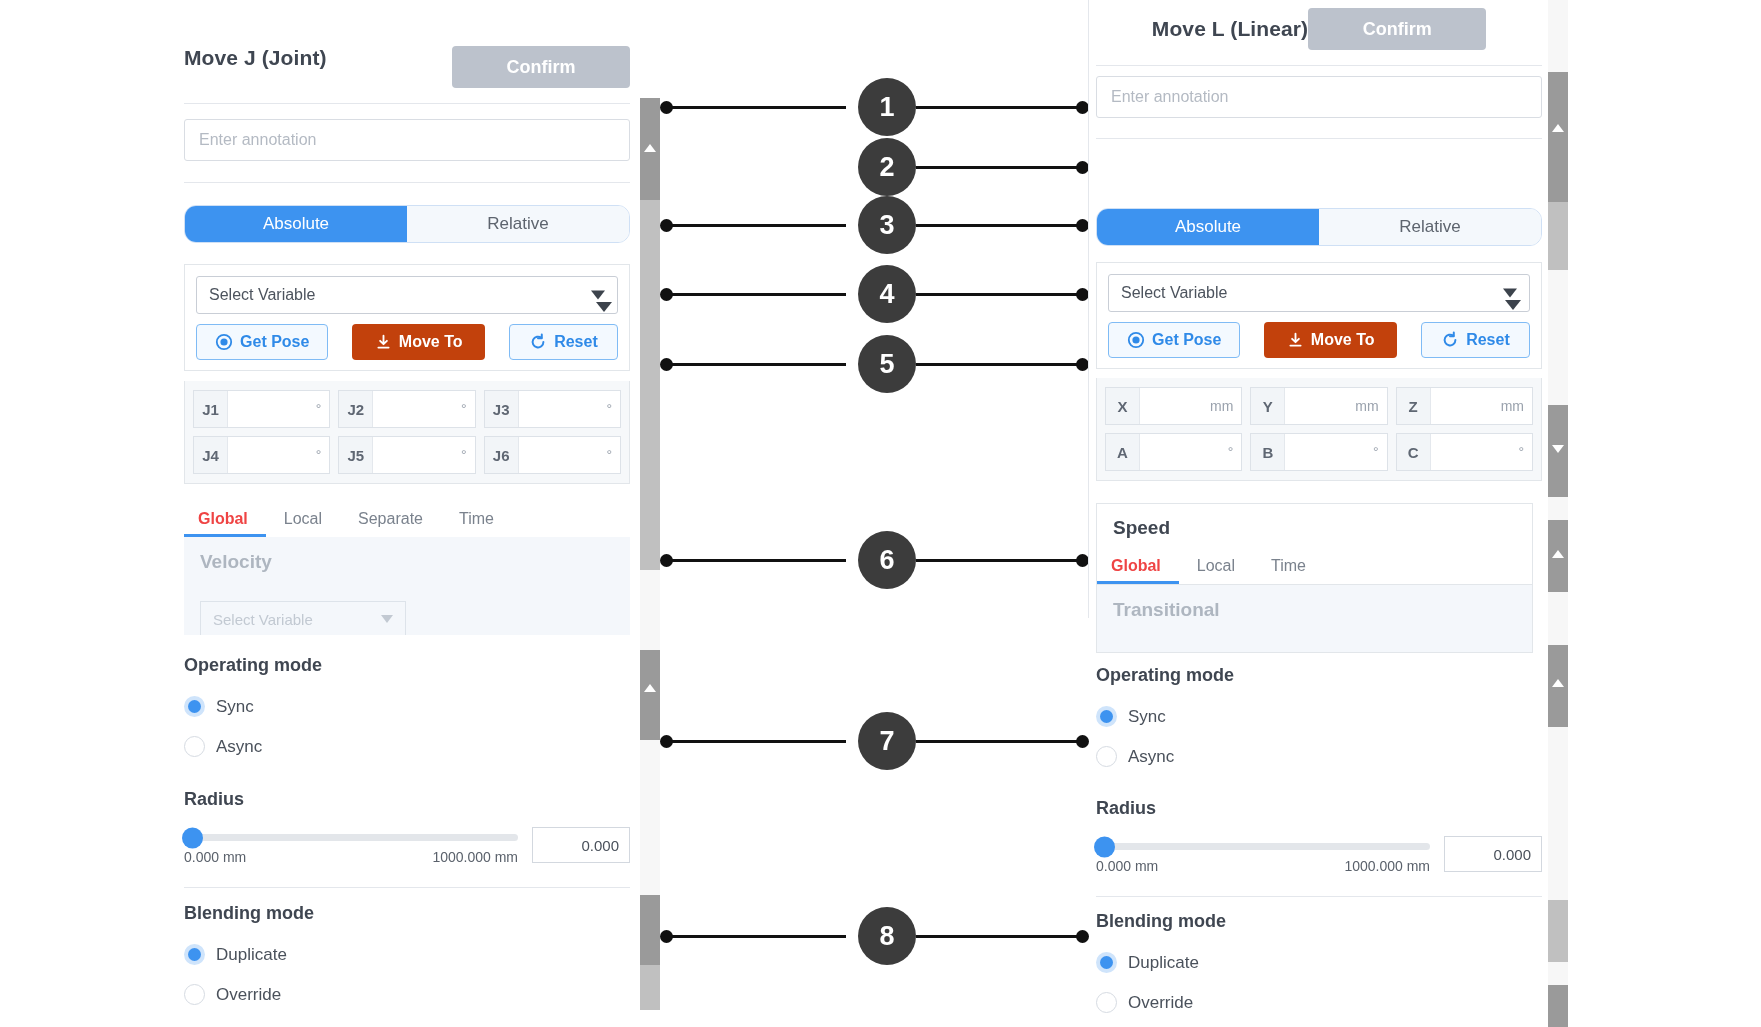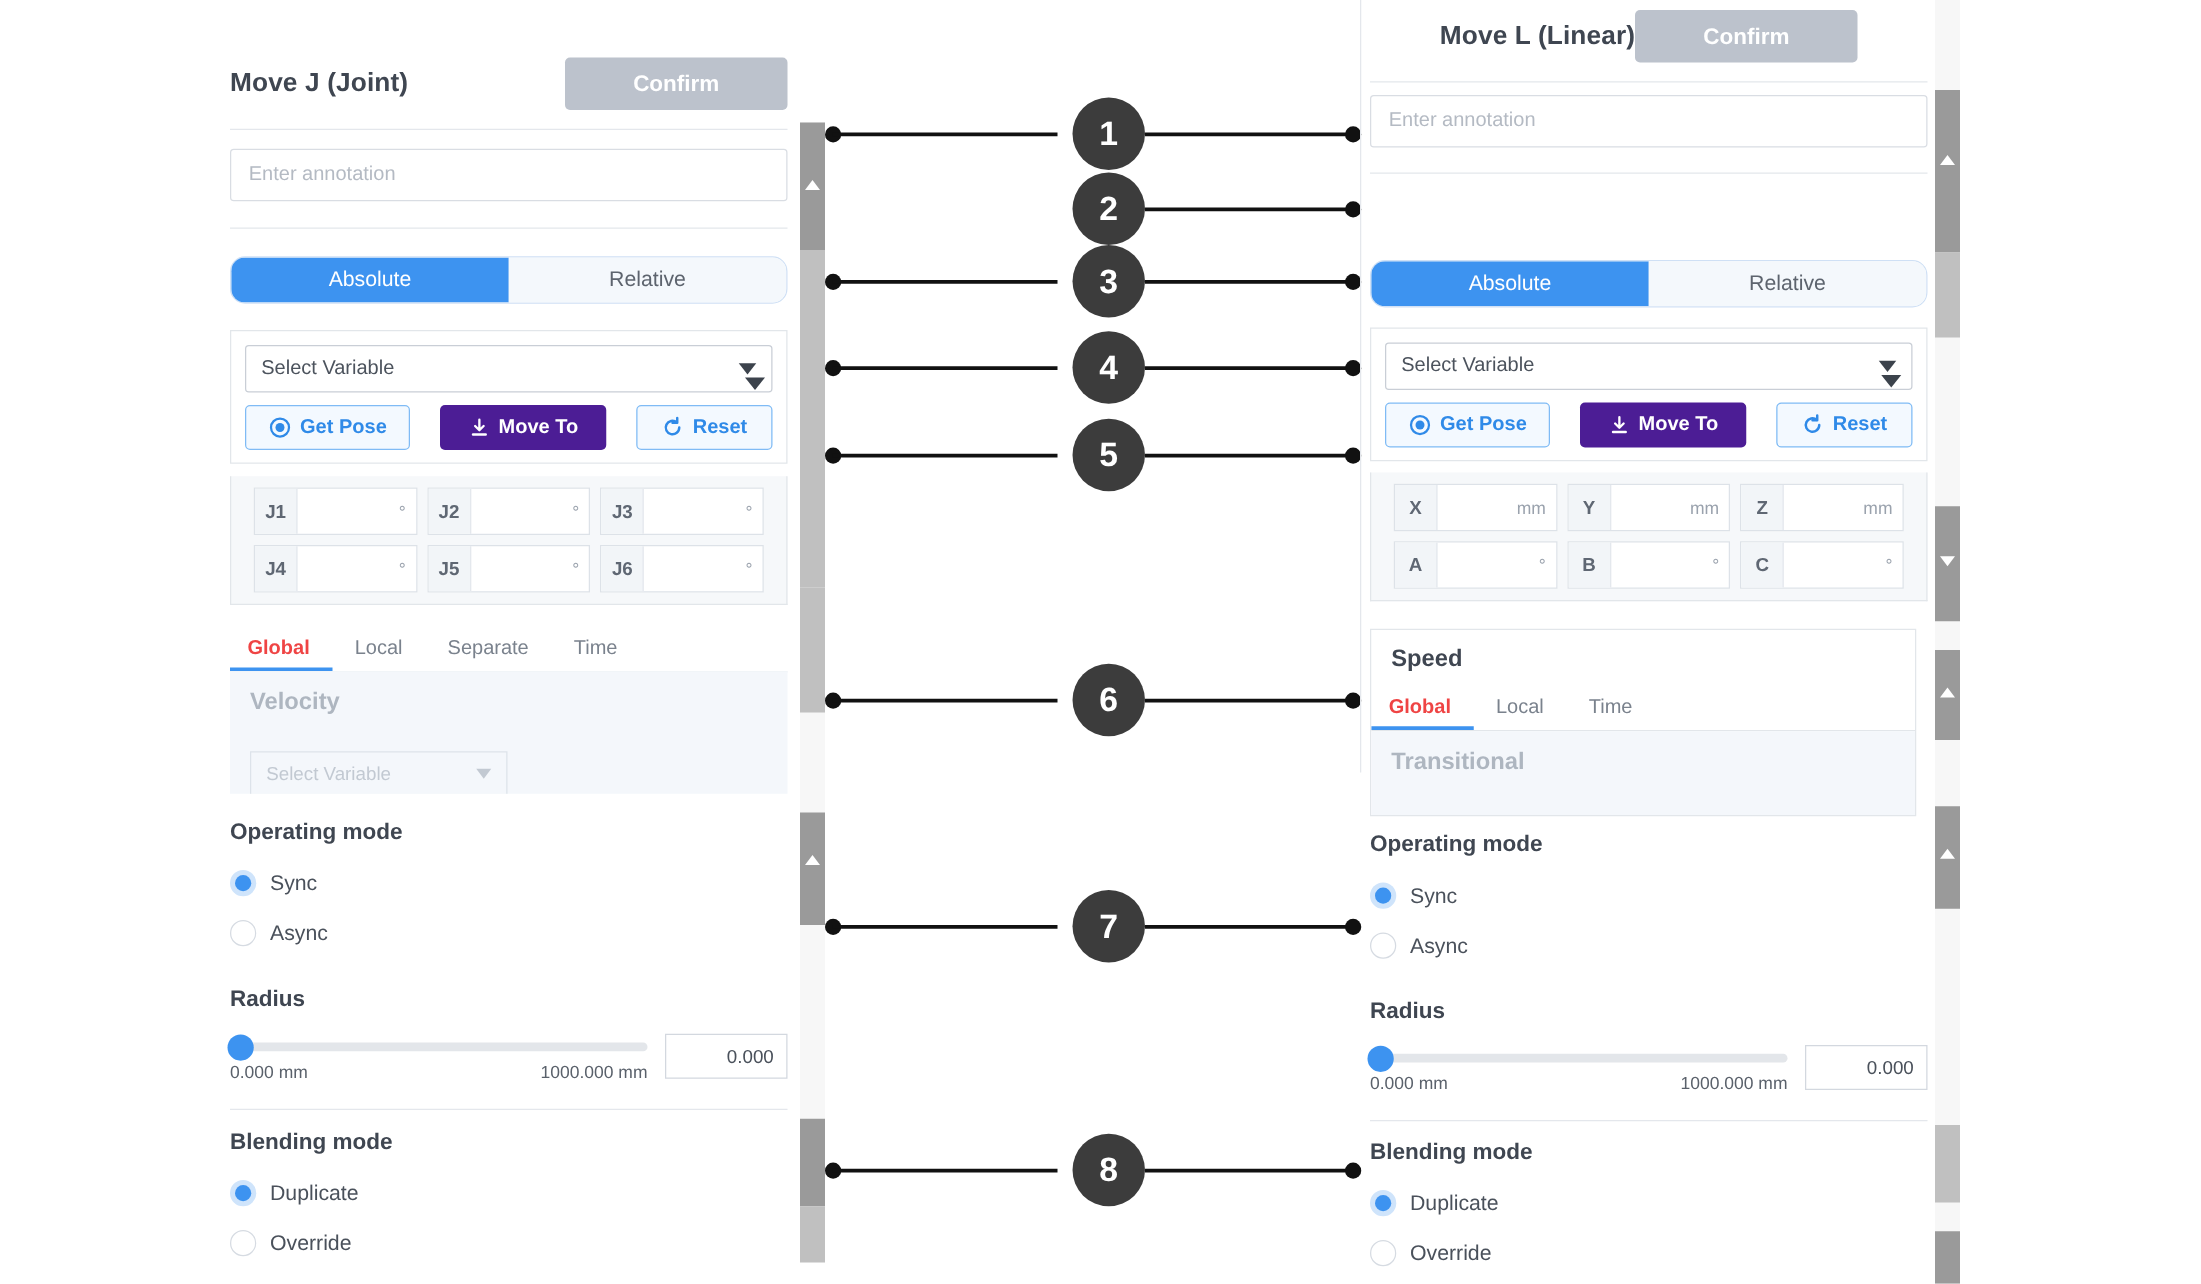--- a/index.html
+++ b/index.html
@@ -48,24 +48,24 @@
     position:absolute; right:12px; top:50%; transform:translateY(-50%);
     width:0;height:0;border-left:7px solid transparent;border-right:7px solid transparent;
     border-top:9px solid #3c434c;
   }
   .btnrow { display:flex; gap:24px; }
   .pbtn {
     height:36px; border-radius:4px; display:flex; align-items:center;
     justify-content:center; gap:7px; font-size:16px; font-weight:700;
   }
   .pbtn.outline { border:1px solid #7fbbf5; background:#f3f9ff; color:#2f8ae8; }
-  .pbtn.solid   { background:#4c1d95; color:#ffffff; }
-
-  
-  .fieldgrid { background:#f6f8fa; padding:9px 18px; display:flex; flex-direction:column; gap:8px;
+  .pbtn.solid   { background:#c2410c; color:#ffffff; }
+
+  
+  .fieldgrid { background:#f6f8fa; padding:9px 8px; display:flex; flex-direction:column; gap:8px;
                border:1px solid #e2e6ea; border-top:none; }
   .fieldrow { display:flex; gap:8px; }
   .field { flex:1; display:flex; height:38px; border:1px solid #dde2e8; background:#fff; }
   .field .lab {
     width:34px; background:#f2f5f8; border-right:1px solid #e4e8ed;
     display:flex; align-items:center; justify-content:center;
     font-size:15px; font-weight:700; color:#5f6773;
   }
   .field .val { flex:1; display:flex; align-items:center; justify-content:flex-end;
                 padding-right:8px; font-size:14px; color:#9aa2ad; }
@@ -149,21 +149,21 @@
   .ddtoggle { width:0;height:0;border-left:8px solid transparent;border-right:8px solid transparent;
               border-top:10px solid #3c434c; }
 </style>
 </head>
 <body>
 
 <div class="stage">
 
   <div class="panel" style="left:184px; top:0px; width:460px; height:1027px;">
 
-    <div style="position:absolute; left:0; top:46px; width:446px; display:flex; align-items:center; justify-content:space-between;">
+    <div style="position:absolute; left:0; top:46px; width:446px; display:flex; justify-content:space-between;">
       <span class="panel-title">Move J (Joint)</span>
       <button class="confirm-btn" style="width:178px;height:42px;">Confirm</button>
     </div>
     <div class="hr" style="position:absolute; left:0; top:103px; width:446px;"></div>
 
     <input class="annotation-input" style="position: absolute; left: 0px; top: 119px; width: 446px;" placeholder="Enter annotation">
     <div class="hr" style="position:absolute; left:0; top:182px; width:446px;"></div>
 
     <div class="seg" style="position:absolute; left:0; top:205px; width:446px;">
       <div class="on">Absolute</div>

